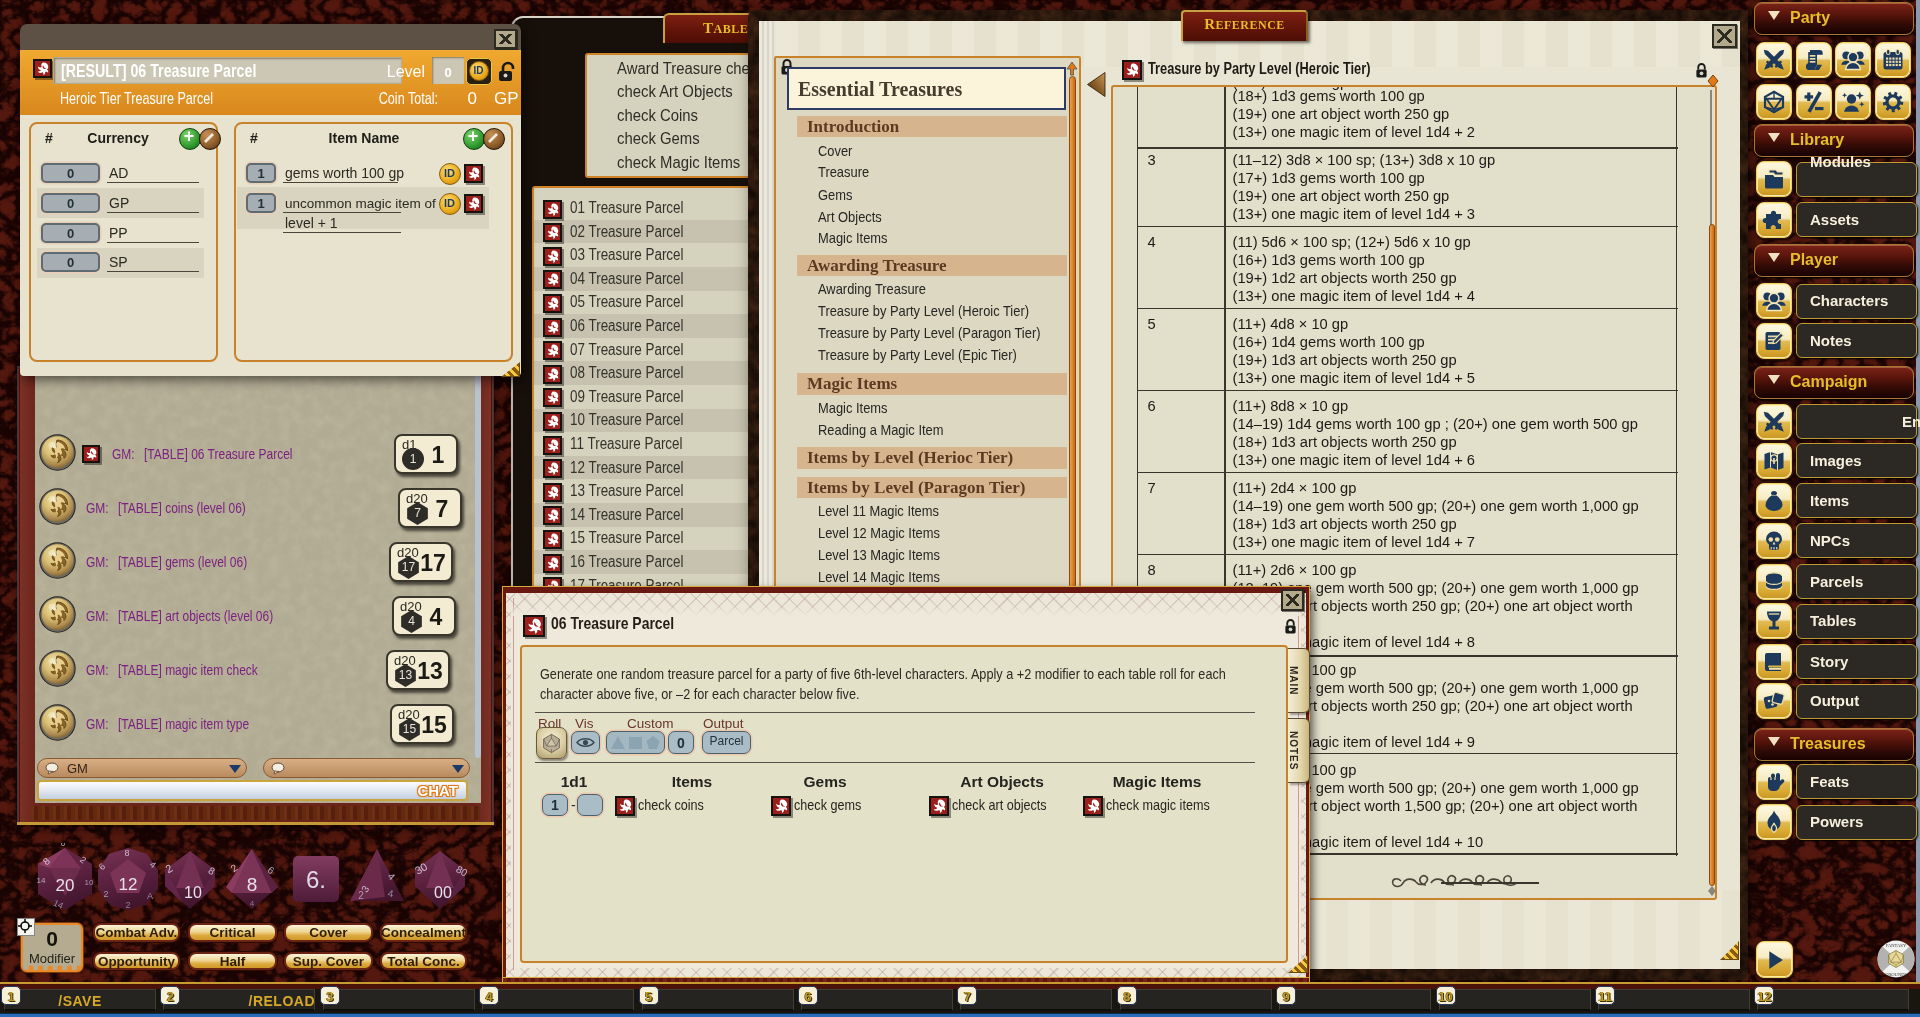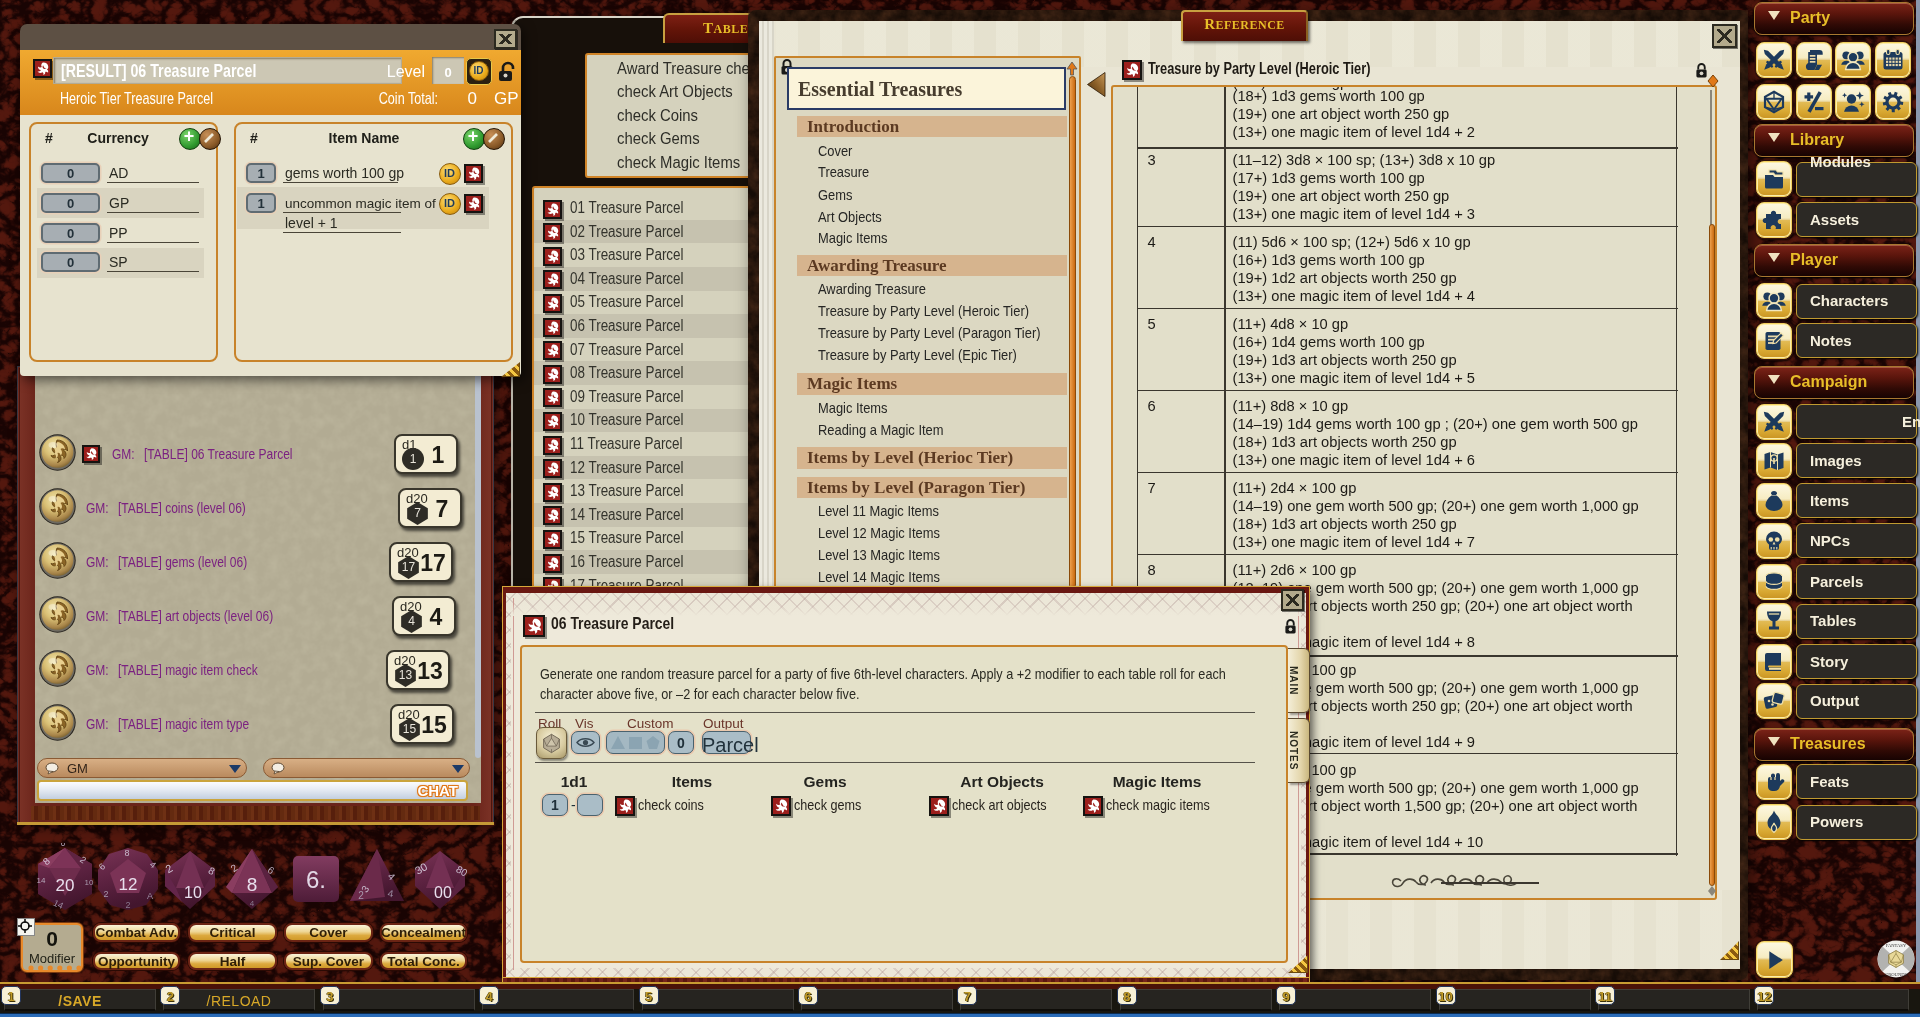--- a/index.html
+++ b/index.html
@@ -762,21 +762,21 @@
       </svg>
 <div class="abs" style="left:104px;top:145px;width:59px;height:23px;background:#a4b8c2;border:1.5px solid #4a626e;border-radius:7px;box-sizing:border-box;box-shadow:0 0 0 1.5px #eac9ae;"></div>
 <svg class="abs" style="left:108px;top:149px;" width="52" height="15">
         <polygon points="8,1 15,14 1,14" fill="#8ba4b2"></polygon>
         <rect x="19" y="2" width="13" height="12" fill="#8ba4b2"></rect>
         <polygon points="43,1 49.5,6 47,14 39,14 36.5,6" fill="#8ba4b2"></polygon>
       </svg>
 <div class="abs" style="left:166px;top:145px;width:26px;height:23px;background:#aabdc7;border:1.5px solid #4a626e;border-radius:7px;box-sizing:border-box;box-shadow:0 0 0 1.5px #eac9ae;"></div>
 <div class="abs" style="left:166px;top:148.5px;width:26px;text-align:center;font-size:14px;font-weight:bold;color:#20303a;">0</div>
 <div class="abs" style="left:200px;top:145px;width:49px;height:23px;background:#aabdc7;border:1.5px solid #4a626e;border-radius:7px;box-sizing:border-box;box-shadow:0 0 0 1.5px #eac9ae;"></div>
-<div class="abs" style="left:200px;top:147.5px;width:49px;text-align:center;font-size:20px;color:#22323c;">Parcel</div>
+<div class="abs" style="left:200px;top:147.5px;width:49px;text-align:center;font-size:12px;color:#22323c;">Parcel</div>
 <div class="abs" style="left:33px;top:176px;width:720px;height:1px;background:#55524a;"></div>
 <div class="abs" style="left:42px;top:187px;width:60px;text-align:center;font-size:15.5px;font-weight:bold;color:#242420;">1d1</div>
 <div class="abs" style="left:160px;top:187px;width:60px;text-align:center;font-size:15.5px;font-weight:bold;color:#242420;">Items</div>
 <div class="abs" style="left:293px;top:187px;width:60px;text-align:center;font-size:15.5px;font-weight:bold;color:#242420;">Gems</div>
 <div class="abs" style="left:455px;top:187px;width:90px;text-align:center;font-size:15.5px;font-weight:bold;color:#242420;">Art Objects</div>
 <div class="abs" style="left:607px;top:187px;width:96px;text-align:center;font-size:15.5px;font-weight:bold;color:#242420;">Magic Items</div>
 <div class="abs" style="left:40px;top:208px;width:26px;height:22px;background:#aabdc7;border:1.5px solid #4a626e;border-radius:7px;box-sizing:border-box;box-shadow:0 0 0 1.5px #eac9ae;"></div>
 <div class="abs" style="left:40px;top:211px;width:26px;text-align:center;font-size:14px;font-weight:bold;color:#20303a;">1</div>
 <div class="abs" style="left:69px;top:211px;font-size:14px;color:#20303a;">-</div>
 <div class="abs" style="left:75px;top:208px;width:26px;height:22px;background:#aabdc7;border:1.5px solid #4a626e;border-radius:7px;box-sizing:border-box;box-shadow:0 0 0 1.5px #eac9ae;"></div>
@@ -1060,15 +1060,15 @@
 <div class="abs" style="left:1438.6px;top:7px;width:152.0px;height:22px;background:#262420;border:1px solid #403e38;border-bottom:2px solid #0e0c08;box-sizing:border-box;"></div>
 <div class="abs" style="left:1435.6px;top:4px;width:20px;height:19px;background:#f7f0d6;border:1.5px solid #23355c;border-radius:5px;box-sizing:border-box;"></div>
 <div class="abs" style="left:1435.6px;top:6.5px;width:20px;text-align:center;font-size:13px;font-weight:bold;color:#c09a28;text-shadow:1px 1px 0 #3a3008,-0.5px -0.5px 0 #3a3008;">10</div>
 <div class="abs" style="left:1598.0px;top:7px;width:152.0px;height:22px;background:#262420;border:1px solid #403e38;border-bottom:2px solid #0e0c08;box-sizing:border-box;"></div>
 <div class="abs" style="left:1595.0px;top:4px;width:20px;height:19px;background:#f7f0d6;border:1.5px solid #23355c;border-radius:5px;box-sizing:border-box;"></div>
 <div class="abs" style="left:1595.0px;top:6.5px;width:20px;text-align:center;font-size:13px;font-weight:bold;color:#c09a28;text-shadow:1px 1px 0 #3a3008,-0.5px -0.5px 0 #3a3008;">11</div>
 <div class="abs" style="left:1757.4px;top:7px;width:152.0px;height:22px;background:#262420;border:1px solid #403e38;border-bottom:2px solid #0e0c08;box-sizing:border-box;"></div>
 <div class="abs" style="left:1754.4px;top:4px;width:20px;height:19px;background:#f7f0d6;border:1.5px solid #23355c;border-radius:5px;box-sizing:border-box;"></div>
 <div class="abs" style="left:1754.4px;top:6.5px;width:20px;text-align:center;font-size:13px;font-weight:bold;color:#c09a28;text-shadow:1px 1px 0 #3a3008,-0.5px -0.5px 0 #3a3008;">12</div>
 <div class="abs" style="left:4px;top:11px;width:152px;text-align:center;font-size:14px;font-weight:bold;color:#d8a828;letter-spacing:0.5px;">/SAVE</div>
-<div class="abs" style="left:163px;top:11px;width:152px;text-align:center;font-size:14px;font-weight:normal;color:#d8a828;letter-spacing:0.5px;">/RELOAD</div>
+<div class="abs" style="left:163px;top:11px;width:152px;text-align:right;font-size:14px;font-weight:bold;color:#d8a828;letter-spacing:0.5px;">/RELOAD</div>
 </div>
 </div>
 
 </body></html>

